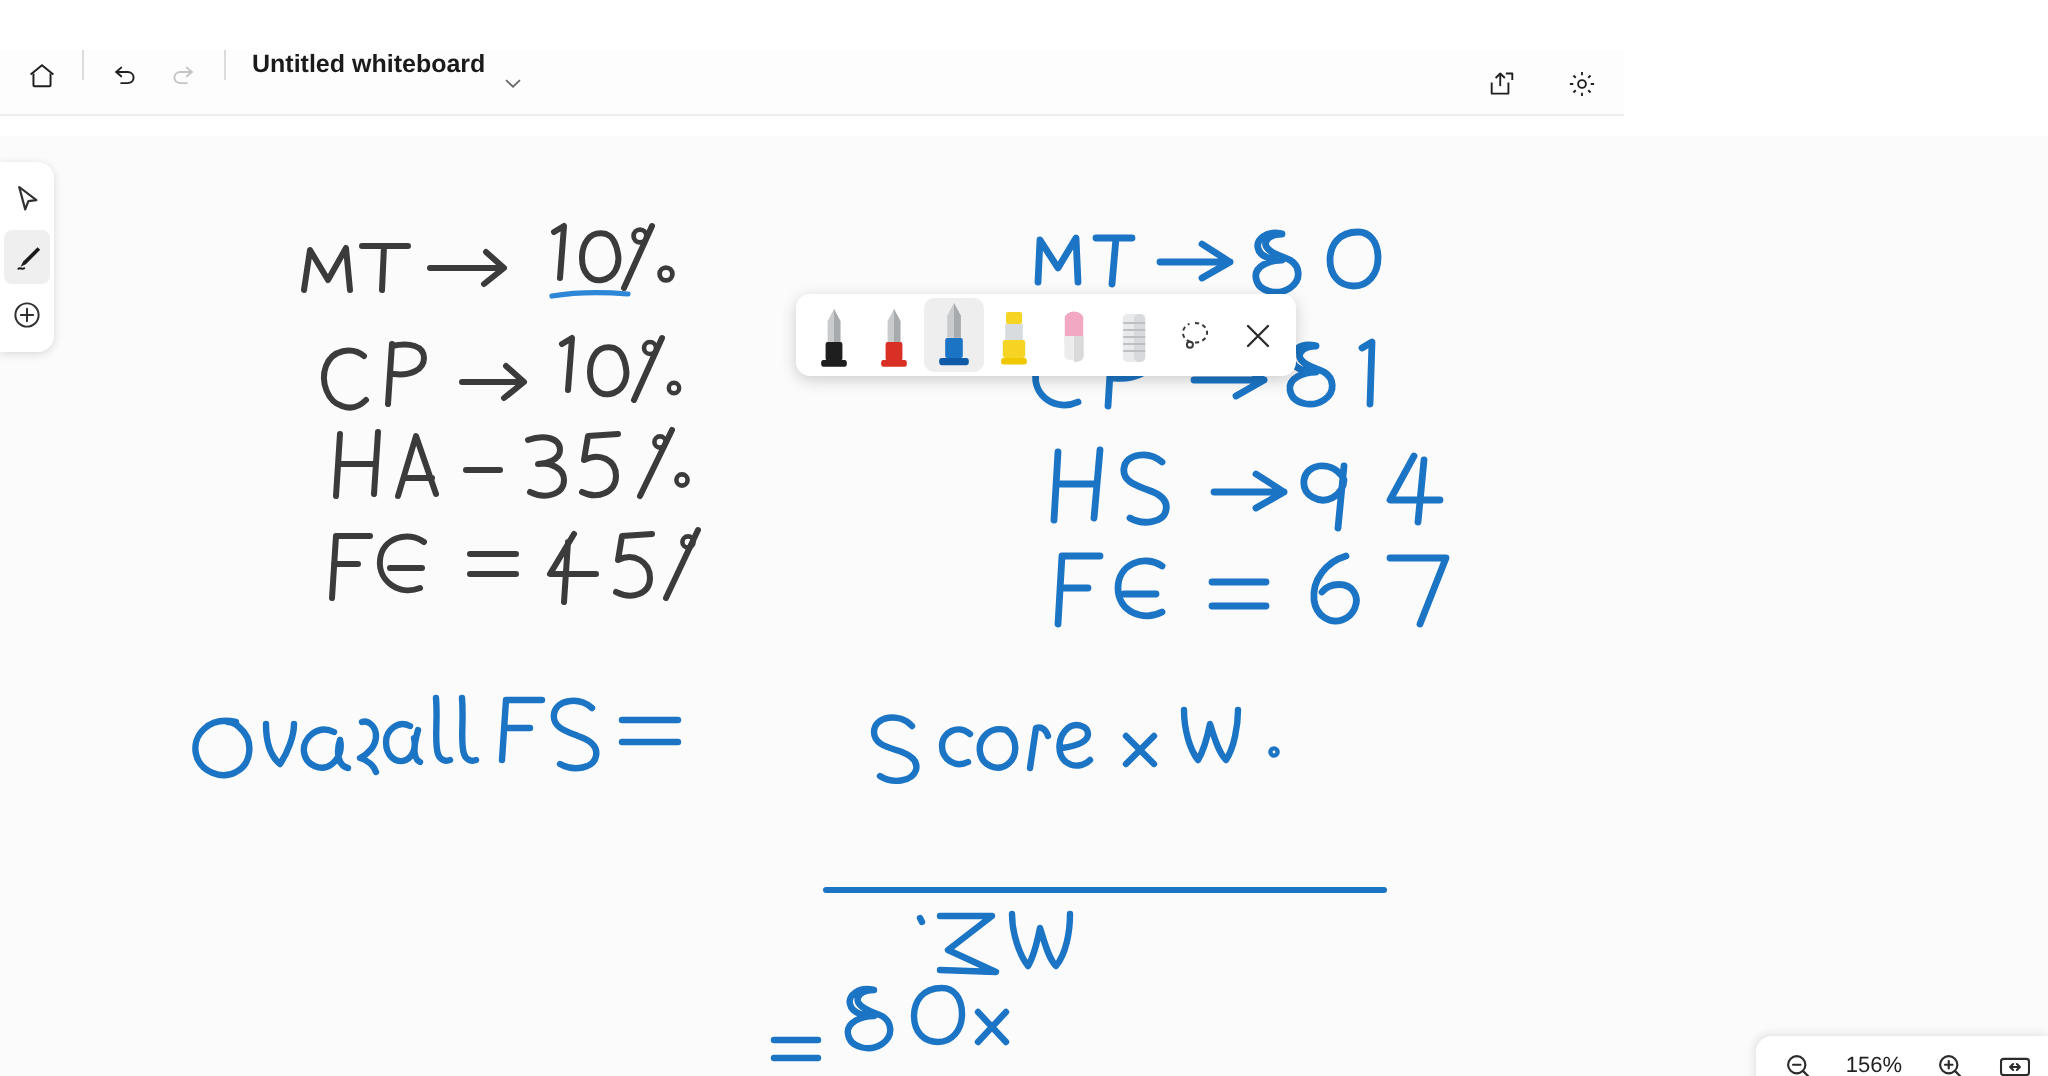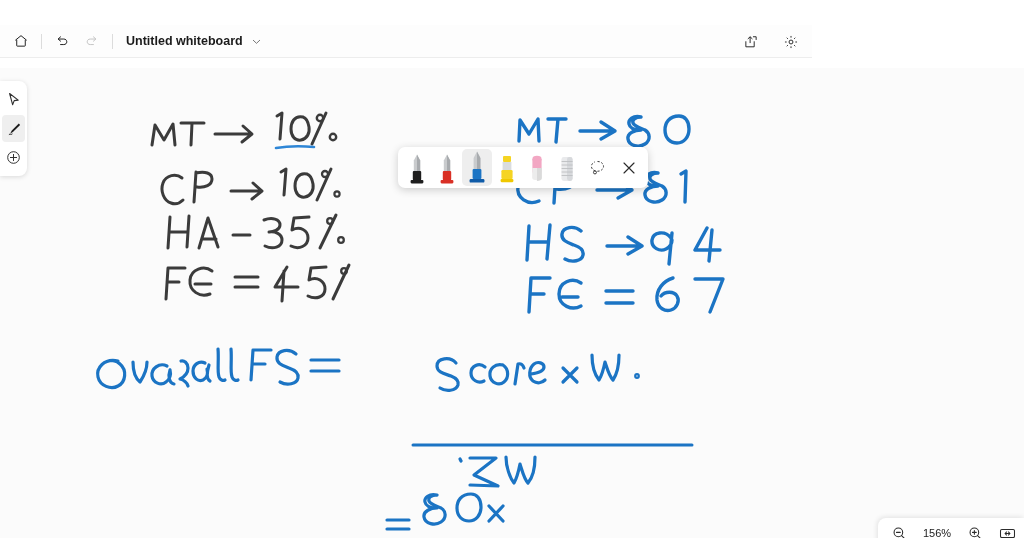--- a/index.html
+++ b/index.html
@@ -39,21 +39,21 @@
     color: #e8e8e8;
   }
   .win-btn svg { display: block; }
 
   
   .apptoolbar {
     position: absolute; top: 25px; left: 0;
     width: 812px; height: 33px;
     background: #fdfdfd;
     border-bottom: 1px solid #ededed;
-    display: flex; align-items: center;
+    display: flex; 
   }
   .tb-icon {
     width: 30px; height: 26px;
     display: flex; align-items: center; justify-content: center;
     color: #1f1f1f;
   }
   .tb-icon.disabled { color: #c4c4c4; }
   .tb-sep {
     width: 1px; height: 15px;
     background: #dcdcdc;

